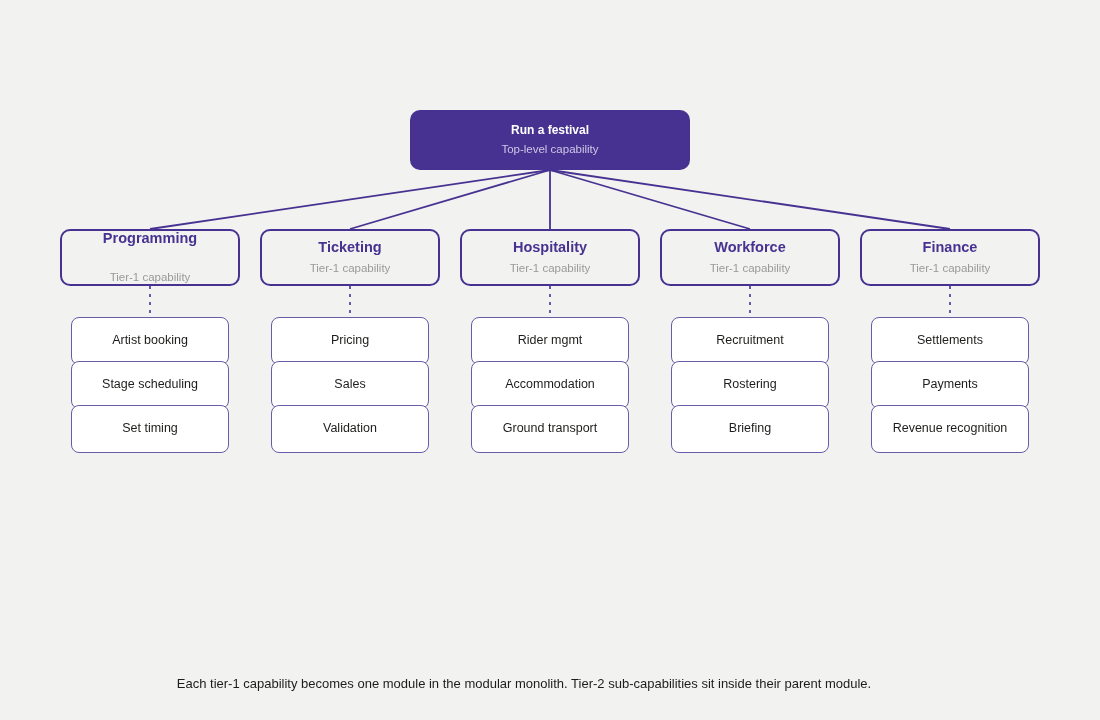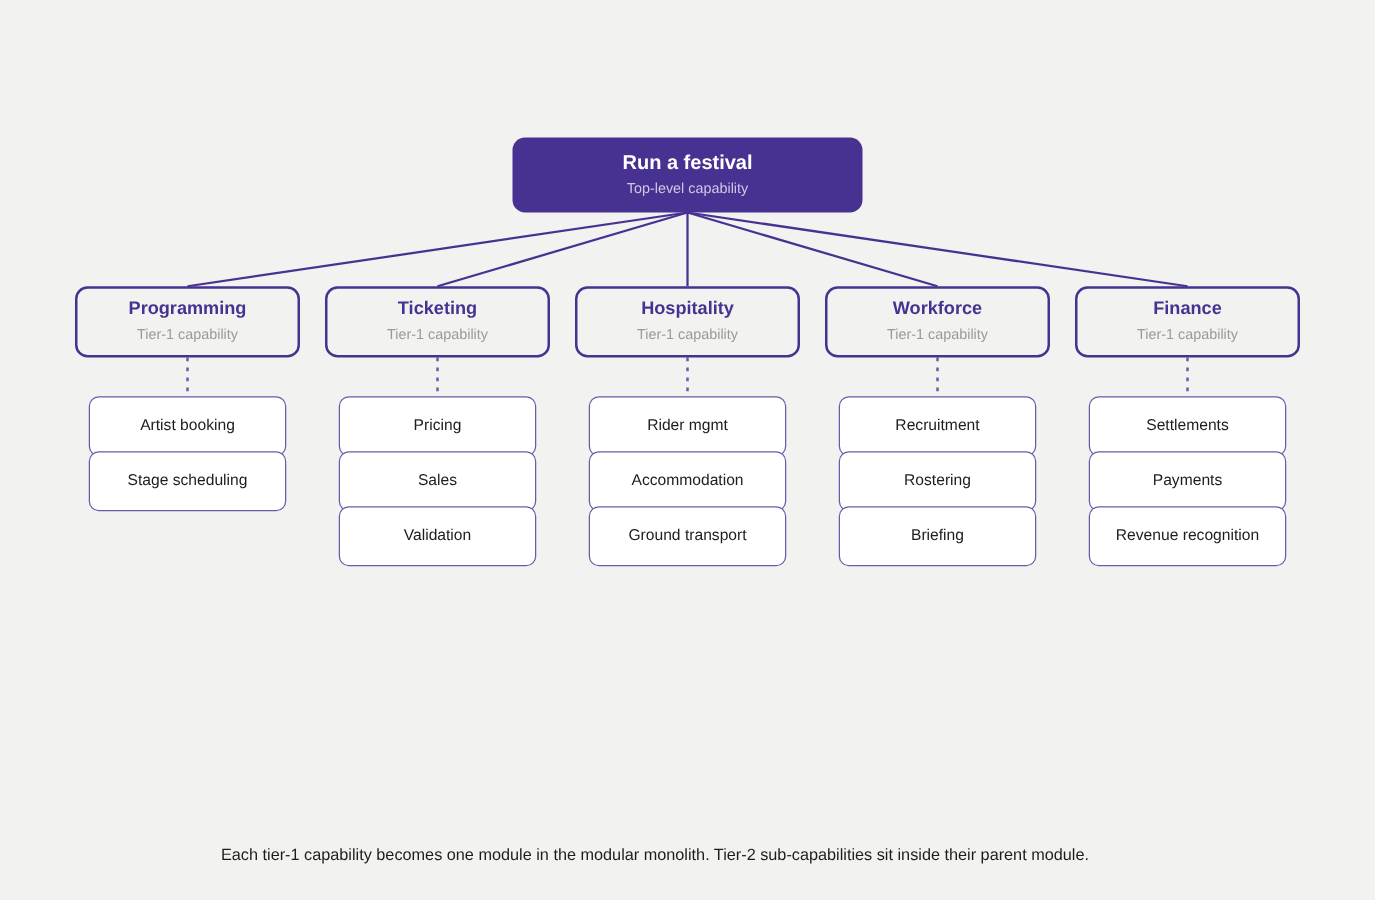--- a/index.html
+++ b/index.html
@@ -65,21 +65,21 @@
 
   .root-node {
     left: 410px;
     top: 110px;
     width: 280px;
     height: 60px;
     background: #473291;
     border-radius: 10px;
   }
   .root-title {
-    font-size: 16px;
+    font-size: 12px;
     font-weight: bold;
     color: #ffffff;
     line-height: 1.1;
   }
   .root-sub {
     font-size: 11.5px;
     color: #cfc7e6;
     padding-top: 6px;
     line-height: 1.1;
   }
@@ -113,21 +113,21 @@
     border-radius: 8px;
   }
   .tier2-label {
     font-size: 12.5px;
     color: #1d1d1b;
     line-height: 1.1;
     text-align: center;
   }
 
   
-  .col-0 { left: 60px; }
+  .col-0 { left: 60px; justify-content: space-between; }
   .col-1 { left: 260px; }
   .col-2 { left: 460px; }
   .col-3 { left: 660px; }
   .col-4 { left: 860px; }
 
   .sub-col-0 { left: 71px; }
   .sub-col-1 { left: 271px; }
   .sub-col-2 { left: 471px; }
   .sub-col-3 { left: 671px; }
   .sub-col-4 { left: 871px; }
@@ -193,20 +193,23 @@
     <div class="tier1-title">Finance</div>
     <div class="tier1-sub">Tier-1 capability</div>
   </div>
 
   <div class="node tier2-node sub-col-0 row-0">
     <div class="tier2-label">Artist booking</div>
   </div>
   <div class="node tier2-node sub-col-0 row-1">
     <div class="tier2-label">Stage scheduling</div>
   </div>
+  <div class="node tier2-node sub-col-0 row-2">
+    <div class="tier2-label">Set timing</div>
+  </div>
 
   <div class="node tier2-node sub-col-1 row-0">
     <div class="tier2-label">Pricing</div>
   </div>
   <div class="node tier2-node sub-col-1 row-1">
     <div class="tier2-label">Sales</div>
   </div>
   <div class="node tier2-node sub-col-1 row-2">
     <div class="tier2-label">Validation</div>
   </div>

